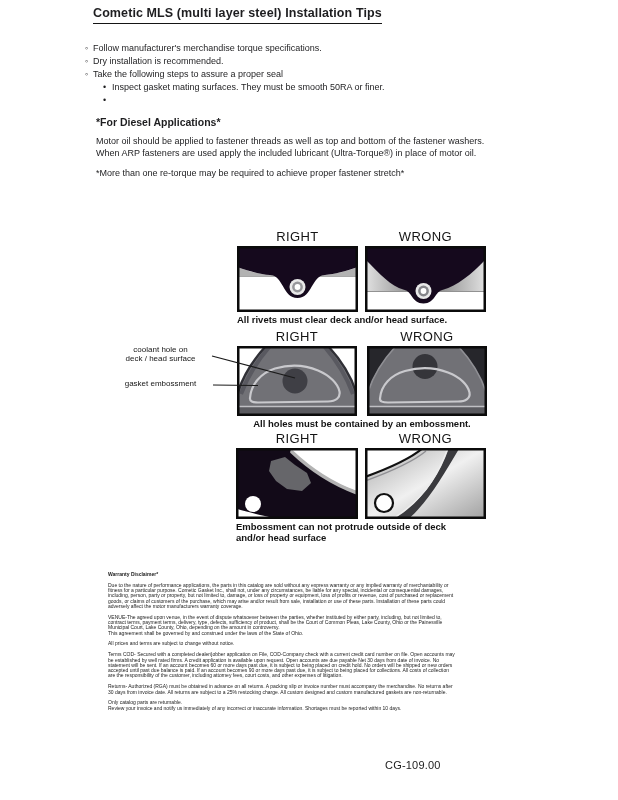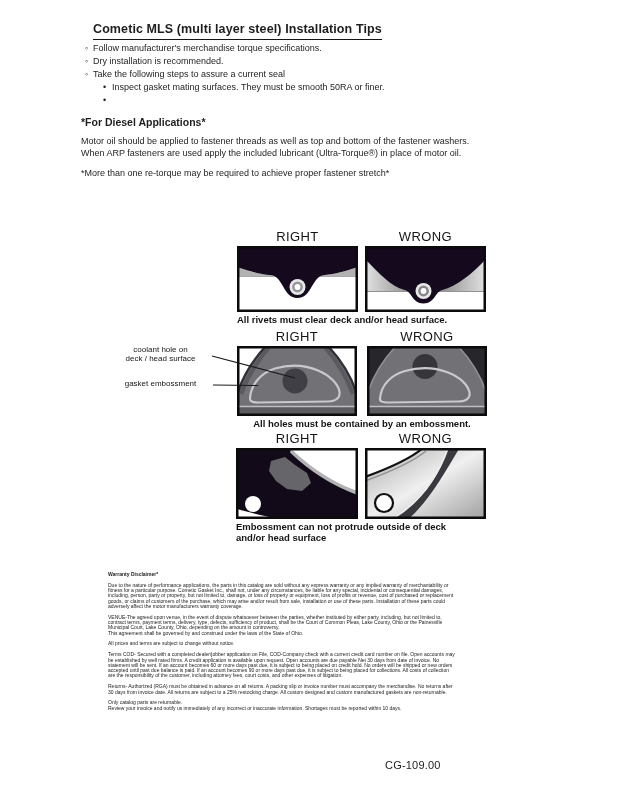--- a/index.html
+++ b/index.html
@@ -1,30 +1,30 @@
 <!DOCTYPE html>
 <html><head>
 <meta charset="utf-8">
 <style>
   html,body{margin:0;padding:0;background:#ffffff;}
   body{width:618px;height:800px;position:relative;font-family:"Liberation Sans",sans-serif;color:#1e1e20;overflow:hidden;}
   .abs{position:absolute;}
 
   
-  .doc-title{left:93px;top:22px;font-size:12.5px;font-weight:bold;border-bottom:1.6px solid #151515;padding-bottom:3px;display:inline-block;letter-spacing:.1px;}
+  .doc-title{left:93px;top:6px;font-size:12.5px;font-weight:bold;border-bottom:1.6px solid #151515;padding-bottom:3px;display:inline-block;letter-spacing:.1px;}
 
   
   .tips{left:85px;top:42px;font-size:9px;line-height:13px;width:440px;}
   .bullet-row{display:flex;}
   .bullet-row .marker{width:8px;flex:0 0 8px;text-align:left;}
   .sub{padding-left:18px;}
   .sub .marker{width:9px;flex:0 0 9px;}
 
   
-  .diesel{left:81px;top:116px;width:420px;}
+  .diesel{left:96px;top:116px;width:420px;}
   .diesel-heading{font-size:10.5px;font-weight:bold;margin:0 0 8px 0;}
   .diesel p{font-size:9px;line-height:11.7px;margin:0 0 9px 0;white-space:pre-line;}
 
   
   .diag-row{display:block;}
   .labels{display:flex;font-size:13px;letter-spacing:.4px;color:#141414;}
   .labels .lbl{text-align:center;}
   .panels{display:flex;}
   svg.panel{display:block;}
   .caption{font-size:9.5px;font-weight:bold;margin-top:3px;white-space:pre-line;line-height:10.5px;color:#141414;}
@@ -65,21 +65,21 @@
   <div class="bullet-row">
     <span class="marker">◦</span>
     <span>Follow manufacturer's merchandise torque specifications.</span>
   </div>
   <div class="bullet-row">
     <span class="marker">◦</span>
     <span>Dry installation is recommended.</span>
   </div>
   <div class="bullet-row">
     <span class="marker">◦</span>
-    <span>Take the following steps to assure a current seal</span>
+    <span>Take the following steps to assure a proper seal</span>
   </div>
   <div class="bullet-row sub">
     <span class="marker">•</span>
     <span>Inspect gasket mating surfaces.  They must be smooth 50RA or finer.</span>
   </div>
   <div class="bullet-row sub">
     <span class="marker">•</span>
   </div>
 </div>
 

